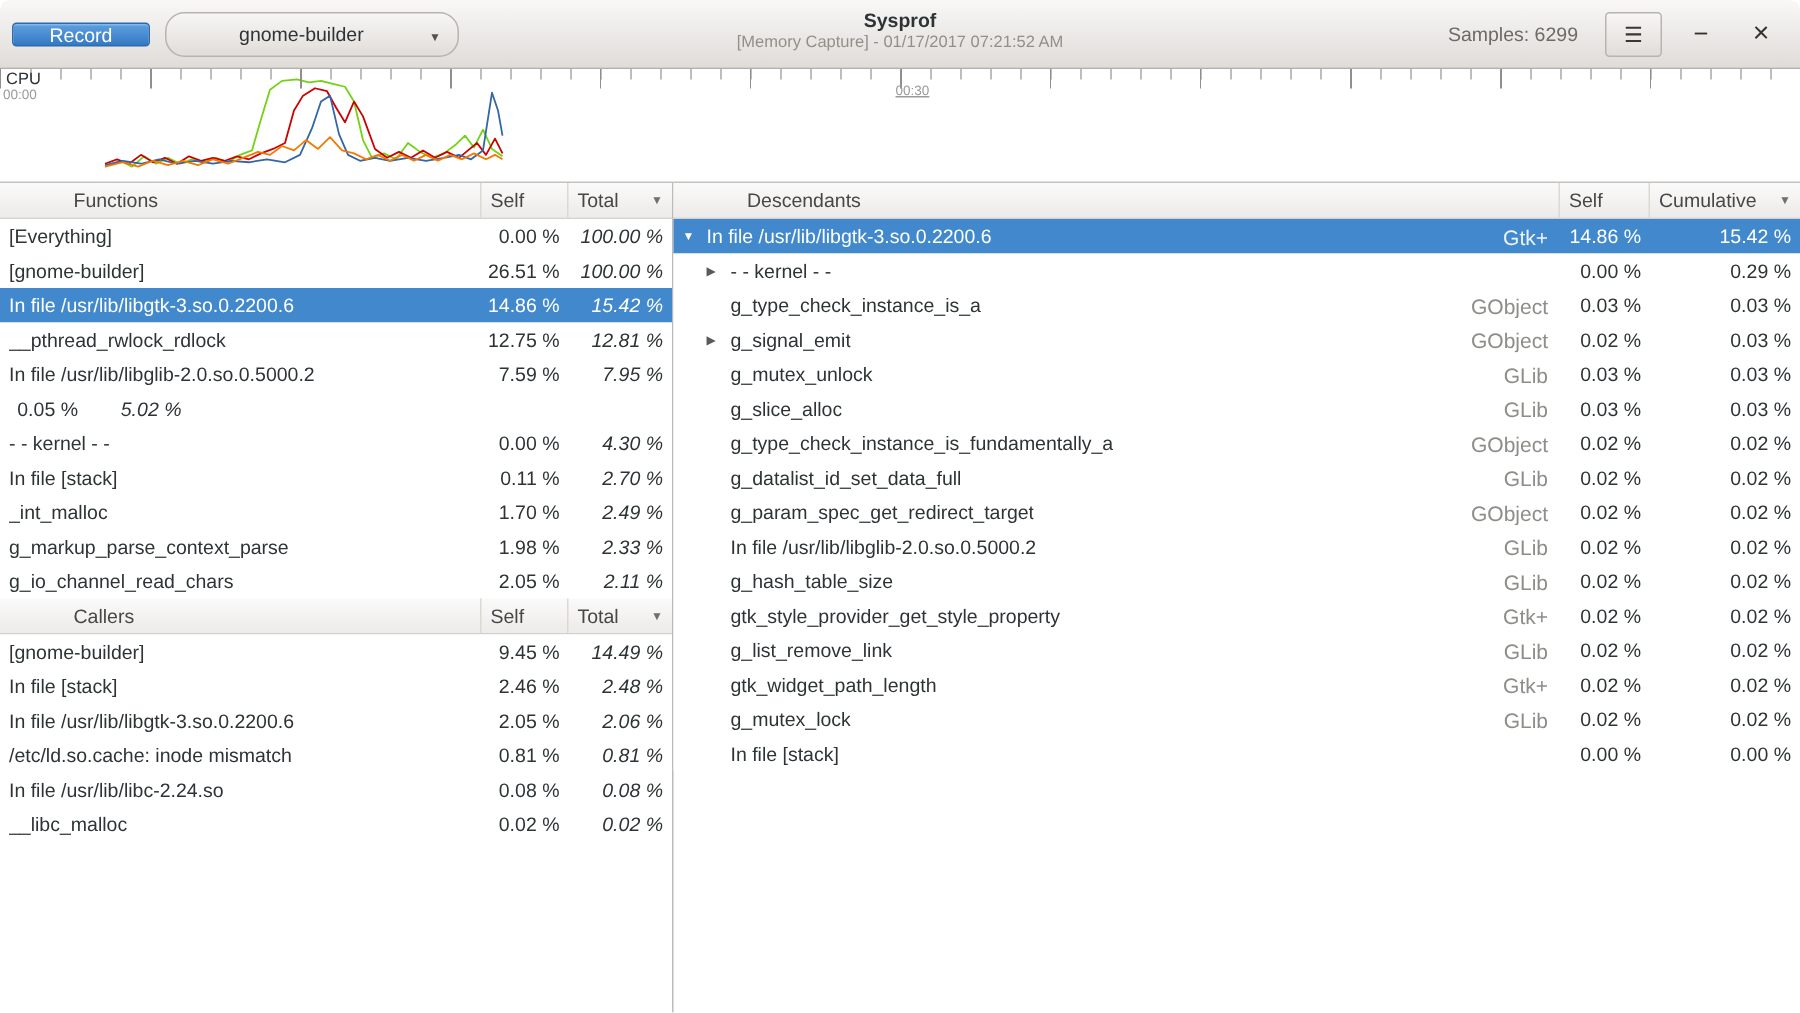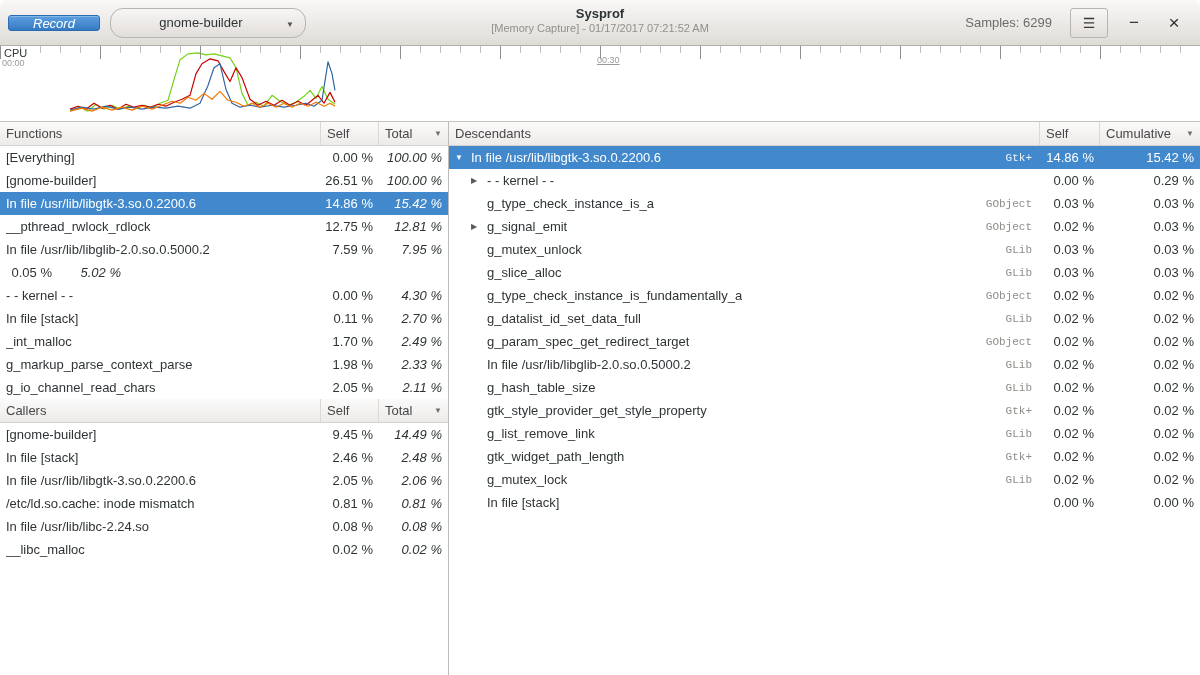--- a/index.html
+++ b/index.html
@@ -14,21 +14,20 @@
   .headerbar{
     height:45px;box-sizing:content-box;border-bottom:1px solid #b2aea9;
     background:linear-gradient(to bottom,#f9f8f7,#dfdcd8);
     display:flex;align-items:center;padding:0 8px;gap:10px;position:relative;
   }
   .record-btn{
     height:16px;padding:0 24px;font-family:inherit;font-size:13px;color:#ffffff;
     background:linear-gradient(to bottom,#5da0e0,var(--record,#3579c2));
     border:1px solid #2a6bb2;border-radius:3px;cursor:default;
     box-shadow:inset 0 1px rgba(255,255,255,.25);
-    font-style:italic;
   }
   .combo{
     height:30px;width:196px;position:relative;font-family:inherit;font-size:13px;color:#2e3436;
     background:linear-gradient(to bottom,#f7f6f5,#e1ddd9);
     border:1px solid #b8b4af;border-radius:13px;
     display:flex;align-items:center;justify-content:center;padding:0 26px 0 12px;
   }
   .combo .combo-arrow{position:absolute;right:11px;top:11px;font-size:8px;color:#55524e;}
   .title-box{position:absolute;left:50%;top:6px;transform:translateX(-50%);text-align:center;line-height:1.25;}
   .title{font-weight:bold;font-size:13px;color:#2e3436;}
@@ -61,21 +60,21 @@
   .graph svg{position:absolute;inset:0;width:100%;height:100%;}
 
   
   .main{display:flex;height:553px;background:#ffffff;}
   .left{width:449px;box-sizing:border-box;border-right:1px solid #bebab6;}
   .right{flex:1;min-width:0;}
 
   .thead{
     height:23px;box-sizing:content-box;display:flex;align-items:stretch;
     background:linear-gradient(to bottom,#fbfafa,#edebe9);
-    border-bottom:1px solid #d5d1cd;color:#474747;
+    border-bottom:1px solid #d5d1cd;color:#474747;padding-left:43px;
   }
   .th{display:flex;align-items:center;padding:0 6px;box-sizing:border-box;border-right:1px solid #dcd8d4;}
   .th:last-child{border-right:none;}
   .th.name{flex:1;min-width:0;}
   .left .th.self{width:58px;}
   .left .th.total{width:69px;justify-content:space-between;}
   .right .th.self{width:60px;}
   .right .th.cum{width:100px;justify-content:space-between;}
   .sort{font-size:8px;color:#6f6f6f;margin-left:4px;}
 
@@ -84,21 +83,21 @@
   .cell{box-sizing:border-box;}
   .cell.name{flex:1;min-width:0;display:flex;align-items:center;padding-left:6px;white-space:nowrap;overflow:hidden;}
   .cell.name.indent1{padding-left:22px;}
   .cell.num{text-align:right;padding-right:6px;white-space:nowrap;}
   .left-rows .cell.self{width:58px;}
   .left-rows .cell.total{width:69px;font-style:italic;}
   .desc-rows .cell.self{width:60px;}
   .desc-rows .cell.cum{width:100px;}
   .expander{width:16px;flex:none;font-size:8px;color:#5a5a5a;display:inline-flex;justify-content:flex-start;}
   .row.selected .expander{color:#ffffff;}
-  .lib{margin-left:auto;padding:0 8px 0 10px;font-size:11px;color:#8d8d89;flex:none;font-family:Liberation Mono, monospace;}
+  .lib{margin-left:auto;padding:0 8px 0 10px;font-size:14px;color:#8d8d89;flex:none;}
   .row.selected .lib{color:rgba(255,255,255,.9);}
   .fn{overflow:hidden;text-overflow:ellipsis;}
 </style>
 </head>
 <body>
 
 <div class="window">
 
   <header class="headerbar">
     <button class="record-btn">Record</button>

